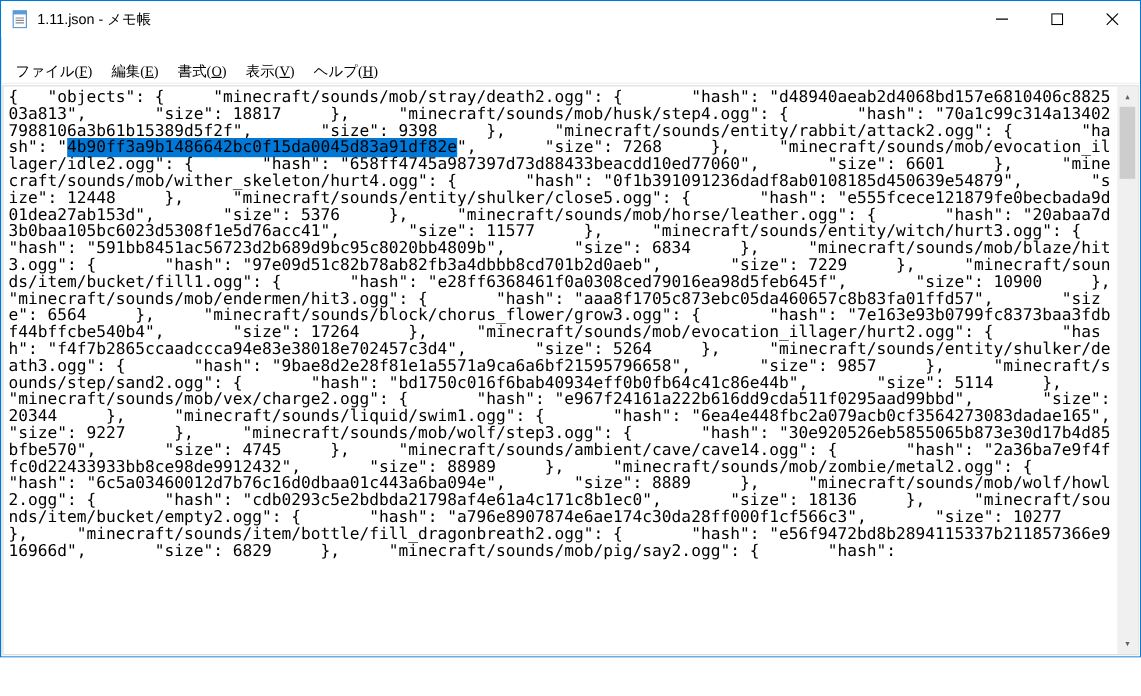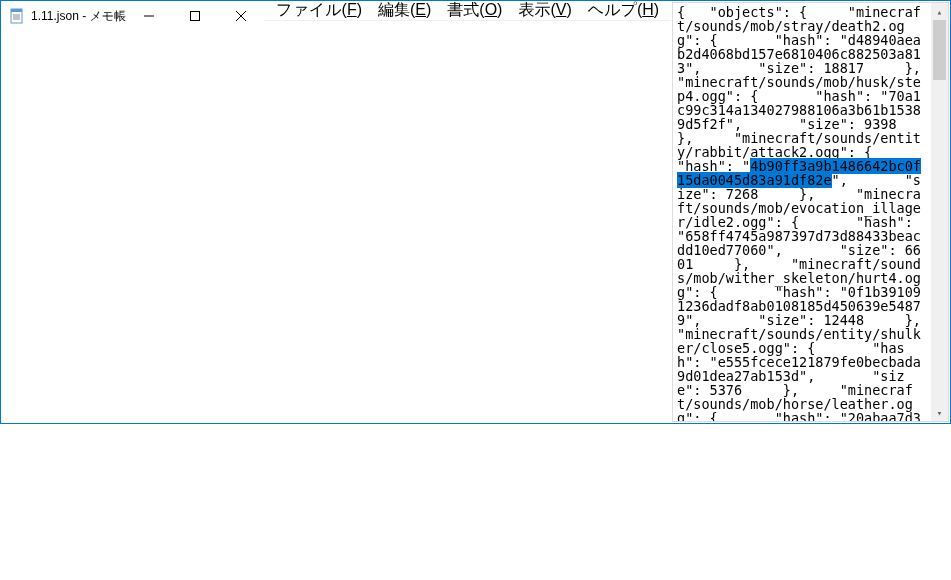--- a/index.html
+++ b/index.html
@@ -1,23 +1,23 @@
 <!DOCTYPE html>
 <html><head>
 <meta charset="utf-8">
 <style>
 * { margin: 0; padding: 0; box-sizing: border-box; }
 body { font-family: "MS Gothic", "Meiryo", monospace; font-size: 12px; background: #fff; overflow: hidden; }
-.window { width: 951px; height: 424px; border: 1px solid #0078d7; display: flex; flex-direction: row; background: #fff; }
+.window { width: 951px; height: 548px; border: 1px solid #0078d7; display: flex; flex-direction: column; background: #fff; }
 .titlebar { height: 30px; background: #fff; display: flex; align-items: center; padding: 0 0 0 8px; }
 .titlebar .icon { width: 16px; height: 16px; margin-right: 6px; display: flex; align-items: center; justify-content: center; }
 .titlebar .title { flex: 1; font-size: 12px; font-family: "Yu Gothic UI", "Meiryo", sans-serif; }
 .winbtns { display: flex; }
 .winbtn { width: 46px; height: 30px; display: flex; align-items: center; justify-content: center; font-family: sans-serif; }
-.menubar { height: 20px; display: flex; align-items: center; padding: 0 4px; border-bottom: 1px solid #f0f0f0; font-family: Liberation Sans, sans-serif; font-size: 16px; }
+.menubar { height: 20px; display: flex; align-items: center; padding: 0 4px; border-bottom: 1px solid #f0f0f0; font-family: Liberation Serif, serif; font-size: 12px; margin-top: 19px; }
 .menu-item { padding: 2px 8px; }
 .menu-item u { text-decoration: underline; }
 .content-wrap { flex: 1; display: flex; overflow: hidden; border: 1px solid #ddd; margin: 1px; }
 .content { flex: 1; padding: 2px 4px; font-family: "MS Gothic", "MS Mincho", monospace; font-size: 13.5px; line-height: 14px; white-space: pre-wrap; word-break: break-all; overflow: hidden; position: relative; }
 .scrollbar { width: 17px; background: #f0f0f0; position: relative; }
 .scroll-thumb { position: absolute; top: 17px; left: 2px; width: 13px; height: 60px; background: #cdcdcd; }
 .scroll-arrow { position: absolute; left: 0; width: 17px; height: 17px; display: flex; align-items: center; justify-content: center; font-size: 9px; color: #606060; }
 .scroll-arrow.up { top: 0; }
 .scroll-arrow.down { bottom: 0; }
 .sel { background: #0078d7; color: #000000; }

